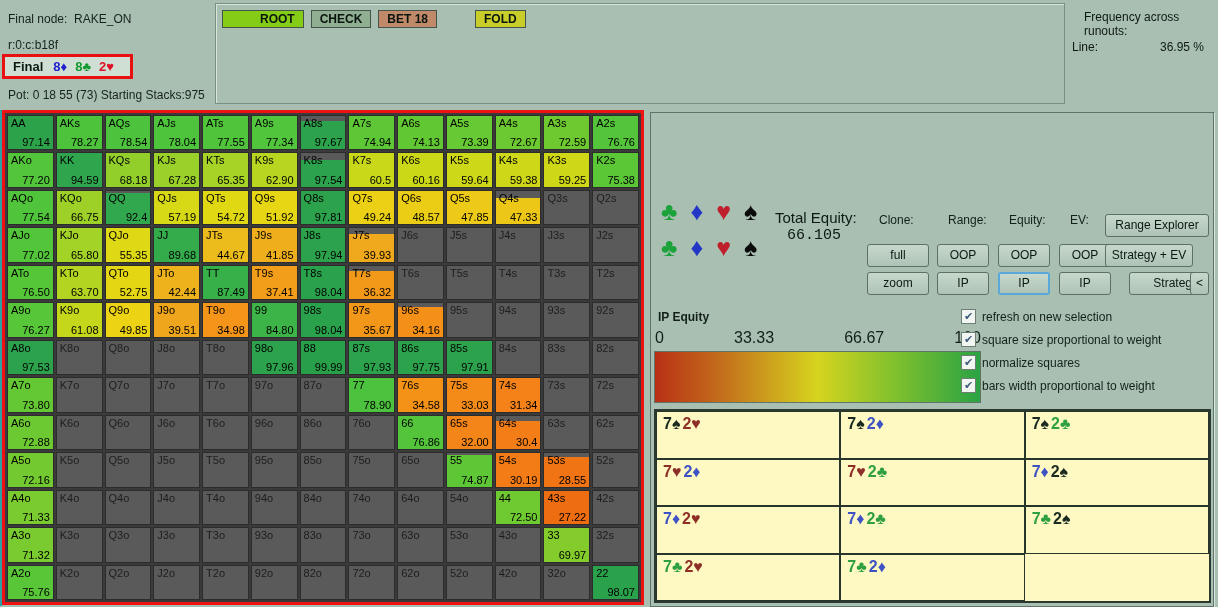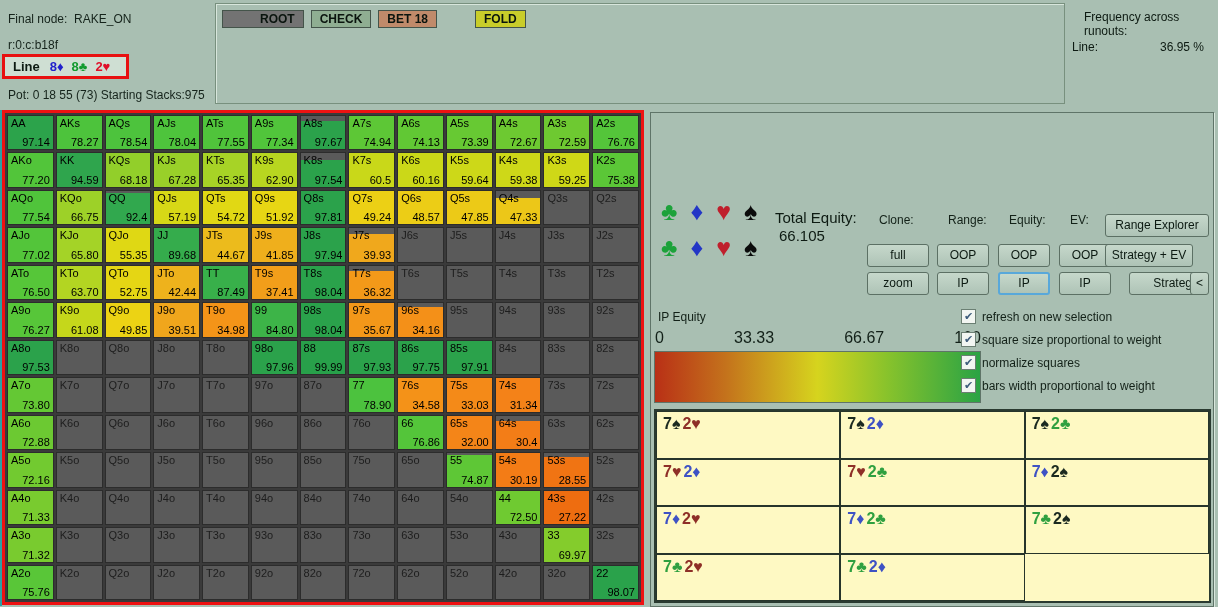--- a/index.html
+++ b/index.html
@@ -47,27 +47,27 @@
   .edge-strip{background:#2aa0a4;}
 </style>
 </head>
 <body>
 
 <div class="screen">
 
   <div class="abs info-line" style="left:8px;top:12px;">Final node:  RAKE_ON</div>
   <div class="abs info-line" style="left:8px;top:38px;">r:0:c:b18f</div>
   <div class="abs board-box" style="left:2px;top:54px;">
-    <span>Line</span>
+    <span>Final</span>
     <span id="board-cards"><span style="color: rgb(33, 33, 204); margin-right: 8px;">8♦</span><span style="color: rgb(18, 154, 46); margin-right: 8px;">8♣</span><span style="color: rgb(224, 15, 40); margin-right: 8px;">2♥</span></span>
   </div>
   <div class="abs info-line" style="left:8px;top:88px;">Pot: 0 18 55 (73) Starting Stacks:975</div>
 
   <div class="abs groupbox" style="left:215px;top:3px;width:848px;height:99px;">
-    <div id="action-buttons" style="padding:5px 0 0 6px;"><span class="abtn" style="background: #737373; padding-left: 37px;">ROOT</span><span class="abtn" style="background: rgb(143, 174, 146);">CHECK</span><span class="abtn" style="background: rgb(192, 138, 106);">BET 18</span><span class="abtn" style="background: rgb(201, 205, 42); margin-left: 31px;">FOLD</span></div>
+    <div id="action-buttons" style="padding:5px 0 0 6px;"><span class="abtn" style="background: #84cc16; padding-left: 37px;">ROOT</span><span class="abtn" style="background: rgb(143, 174, 146);">CHECK</span><span class="abtn" style="background: rgb(192, 138, 106);">BET 18</span><span class="abtn" style="background: rgb(201, 205, 42); margin-left: 31px;">FOLD</span></div>
   </div>
 
   <div class="abs txt12" style="left:1072px;top:10px;margin-left:12px;">Frequency across runouts:</div>
   <div class="abs txt12" style="left:1072px;top:40px;">Line:</div>
   <div class="abs txt12" style="left:1143px;top:40px;width:78px;text-align:center;">36.95 %</div>
 
   <div class="abs edge-strip" style="left:0;top:110px;width:2px;height:496px;"></div>
 
   <div class="abs matrix-wrap" style="left:2px;top:110px;width:642px;height:495px;box-sizing:border-box;">
     <div id="matrix-grid">
@@ -766,41 +766,41 @@
         <span class="suit" style="color: rgb(11, 11, 11);">♠</span>
       </div>
     <div class="abs" style="left:10px;top:122px;display:flex;gap:13px;" id="suit-row-2">
         <span class="suit" style="color: rgb(28, 162, 58);">♣</span>
         <span class="suit" style="color: rgb(35, 54, 198);">♦</span>
         <span class="suit" style="color: rgb(191, 31, 44);">♥</span>
         <span class="suit" style="color: rgb(11, 11, 11);">♠</span>
       </div>
 
     <div class="abs" style="left:124px;top:96px;font-size:15px;">Total Equity:</div>
-    <div class="abs" style="left:128px;top:114px;font-size:15px;">66.105</div>
+    <div class="abs" style="left:136px;top:114px;font-size:15px;font-family:Liberation Mono, monospace;">66.105</div>
 
     <div class="abs plabel" style="left:228px;top:100px;">Clone:</div>
     <div class="abs plabel" style="left:297px;top:100px;">Range:</div>
     <div class="abs plabel" style="left:358px;top:100px;">Equity:</div>
     <div class="abs plabel" style="left:419px;top:100px;">EV:</div>
 
     <div class="pbtn" style="left:216px;top:131px;width:62px;">full</div>
     <div class="pbtn" style="left:216px;top:159px;width:62px;">zoom</div>
     <div class="pbtn" style="left:286px;top:131px;width:52px;">OOP</div>
     <div class="pbtn" style="left:286px;top:159px;width:52px;">IP</div>
     <div class="pbtn" style="left:347px;top:131px;width:52px;">OOP</div>
     <div class="pbtn sel" style="left:347px;top:159px;width:52px;">IP</div>
     <div class="pbtn" style="left:408px;top:131px;width:52px;">OOP</div>
     <div class="pbtn" style="left:408px;top:159px;width:52px;">IP</div>
     <div class="pbtn" style="left:454px;top:101px;width:104px;">Range Explorer</div>
     <div class="pbtn" style="left:454px;top:131px;width:88px;">Strategy + EV</div>
     <div class="pbtn" style="left:478px;top:159px;width:70px;text-align:right;">Strategy</div>
     <div class="pbtn" style="left:539px;top:159px;width:19px;">&lt;</div>
 
-    <div class="abs plabel" style="left:7px;top:197px;">IP Equity</div>
+    <div class="abs plabel" style="left:7px;top:197px;font-weight:bold;">IP Equity</div>
     <div class="abs ticks" style="left:4px;top:216px;width:326px;">
       <span>0</span>
       <span>33.33</span>
       <span>66.67</span>
       <span>100</span>
     </div>
     <div class="abs gradbar" style="left:3px;top:238px;width:327px;height:52px;box-sizing:border-box;"></div>
 
     <div class="abs" style="left:310px;top:192px;" id="checkbox-list">
         <div class="cbrow">

